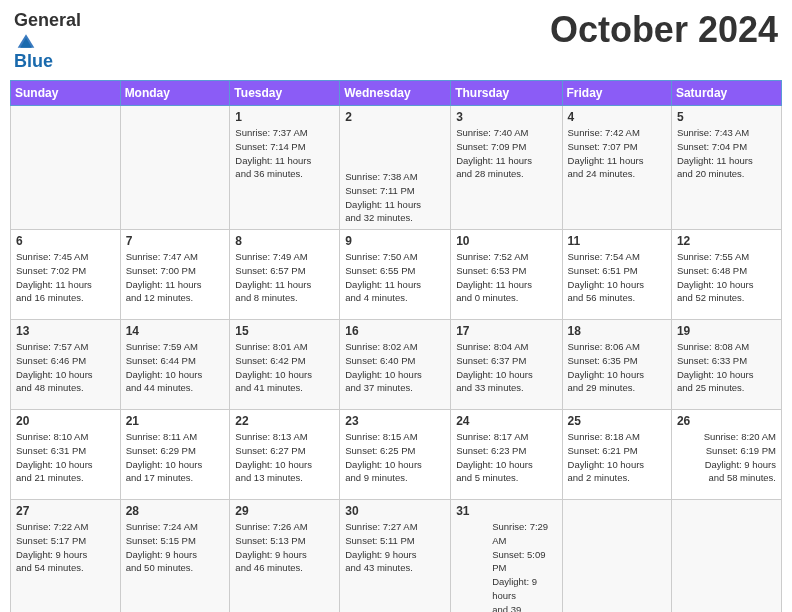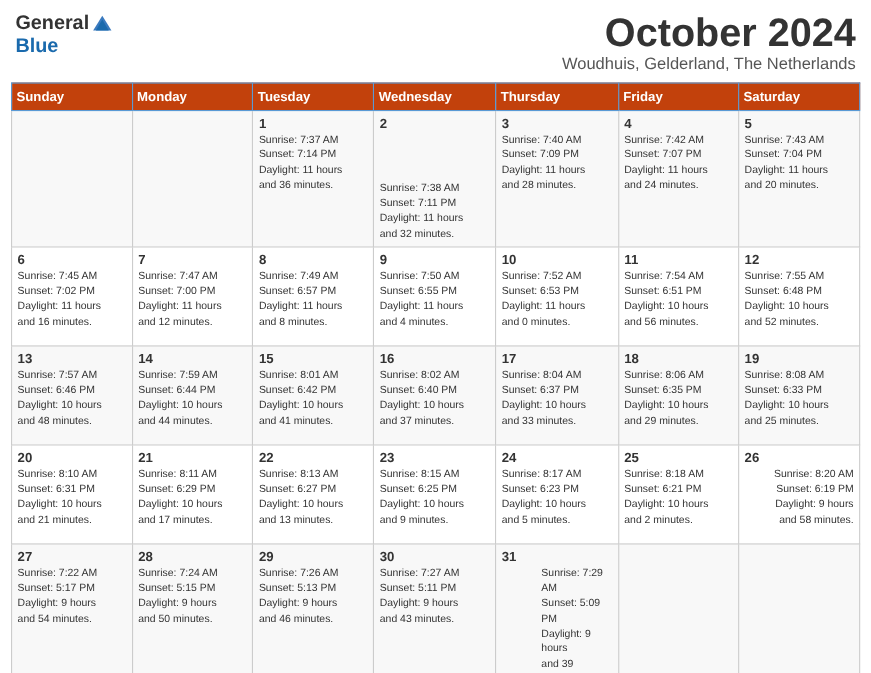--- a/index.html
+++ b/index.html
@@ -17,21 +17,22 @@
       margin-bottom: 8px;
       padding: 0 4px;
     }
     .logo {
       display: flex;
       flex-direction: column;
       align-items: flex-start;
     }
     .logo-text {
       display: flex;
-      align-items: flex-end;
+      align-items: flex-start;
+      flex-direction: column;
     }
     .logo-general {
       font-size: 18px;
       font-weight: bold;
       color: #333;
     }
     .logo-blue {
       font-size: 18px;
       font-weight: bold;
       color: #1a6aad;
@@ -53,21 +54,21 @@
     .location {
       font-size: 15px;
       color: #555;
     }
     .calendar {
       width: 100%;
       border-collapse: collapse;
       border: 1px solid #ccc;
     }
     .calendar th {
-      background-color: #c2410c;
+      background-color: #8b5cf6;
       color: white;
       font-size: 12px;
       font-weight: bold;
       padding: 5px 4px;
       text-align: left;
       border: 1px solid #5a9ad5;
     }
     .calendar td {
       vertical-align: top;
       padding: 4px 5px;
@@ -109,21 +110,20 @@
       <span class="logo-general">General</span>
       <svg class="logo-icon" viewBox="0 0 24 20" xmlns="http://www.w3.org/2000/svg">
         <polygon points="12,2 22,18 2,18" fill="#3a7abf"></polygon>
         <polygon points="12,6 19,18 5,18" fill="#1a6aad"></polygon>
       </svg>
     </div>
     <span class="logo-blue">Blue</span>
   </div>
   <div class="title-section">
     <div class="month-title">October 2024</div>
-    <div class="location">Woudhuis, Gelderland, The Netherlands</div>
   </div>
 </div>
 
 <table class="calendar">
   <thead>
     <tr>
     <th>Sunday</th>
         <th>Monday</th>
         <th>Tuesday</th>
         <th>Wednesday</th>

